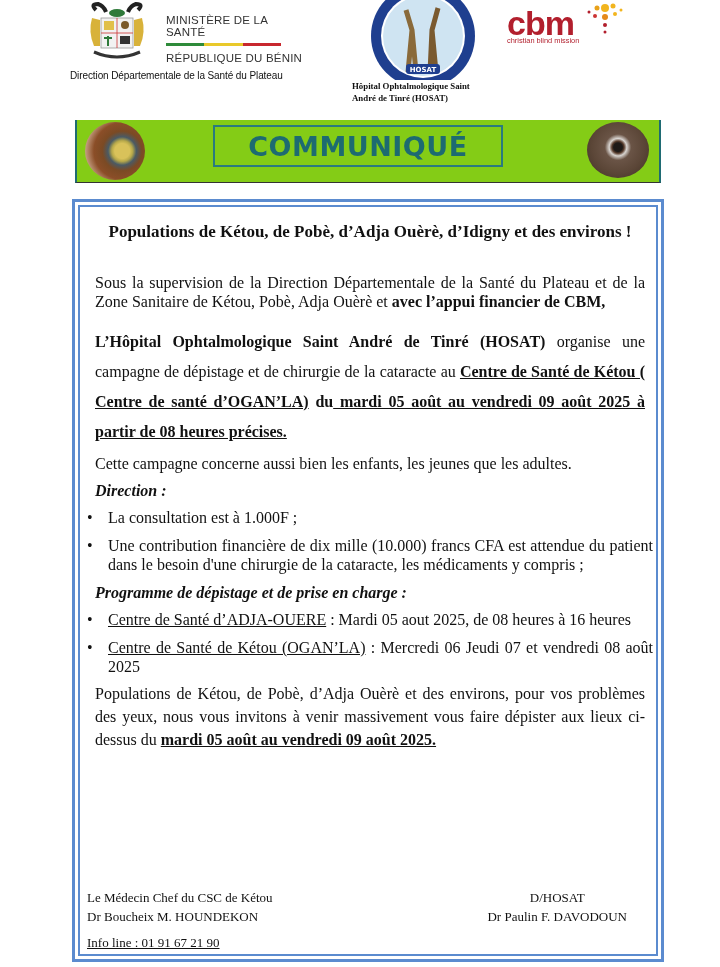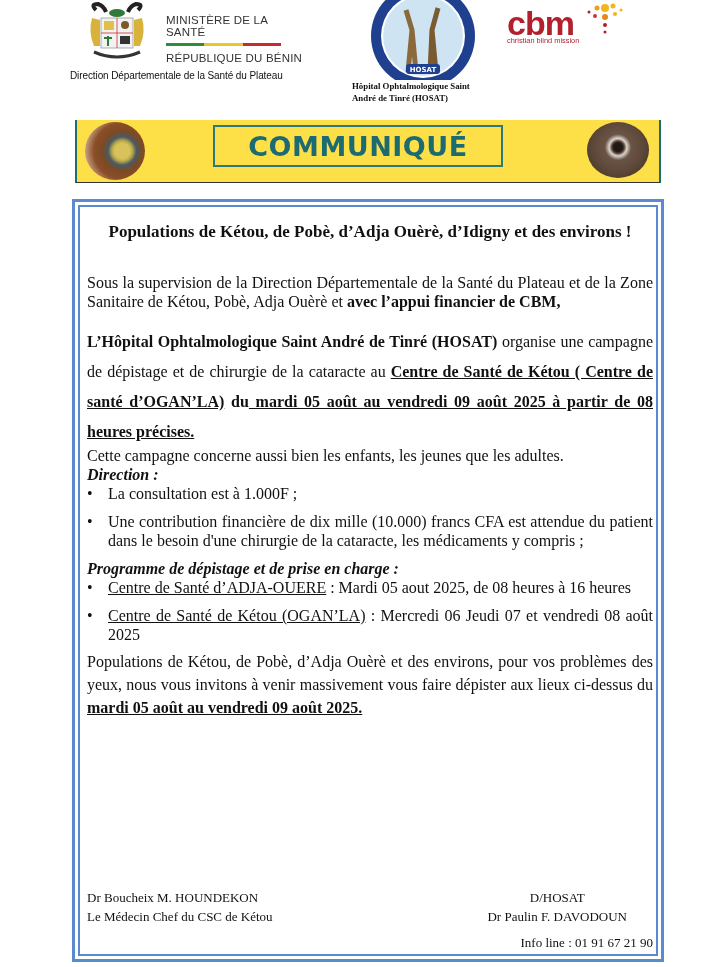--- a/index.html
+++ b/index.html
@@ -16,50 +16,50 @@
 
   .hosat-logo { position:absolute; left:368px; top:0; width:110px; height:80px; }
   .hosat-caption { position:absolute; left:352px; top:80px; font-family:"Liberation Serif", serif; font-weight:bold; font-size:8.8px; line-height:12px; color:#111; }
 
   .cbm { position:absolute; left:505px; top:2px; width:120px; height:60px; }
   .cbm-word { position:absolute; left:2px; top:2px; font-family:"Liberation Sans", sans-serif; font-weight:bold; font-size:34px; color:#b21f2d; letter-spacing:-1px; }
   .cbm-sub { position:absolute; left:2px; top:34px; font-family:Liberation Sans, sans-serif; font-size:7.4px; color:#b21f2d; white-space:nowrap; }
   .cbm-dots { position:absolute; left:80px; top:0; width:40px; height:36px; }
 
   
-  .banner { position:absolute; left:75px; top:120px; width:582px; height:62px; border-left:2px solid #1f6b73; border-right:2px solid #1f6b73; border-bottom:1.5px solid #333; background:#fde047; }
+  .banner { position:absolute; left:75px; top:120px; width:582px; height:62px; border-left:2px solid #1f6b73; border-right:2px solid #1f6b73; border-bottom:1.5px solid #333; background:#84cc16; }
   .eye-left { position:absolute; left:8px; top:2px; width:60px; height:58px; border-radius:50%; background:radial-gradient(circle at 62% 50%, #d9c25a 0 16%, #b6a84a 22%, #4a5a64 30%, #7b4a24 42%, #8b4e28 60%, #c9a58a 80%, #e8dcd2 100%); }
   .eye-right { position:absolute; right:10px; top:2px; width:62px; height:56px; border-radius:50%; background:radial-gradient(ellipse at 50% 45%, #1e1a18 0 10%, #5a3e2e 14%, #d8d4d0 20%, #6a5446 30%, #5b4637 60%, #3e2e24 100%); }
   .comm-box { position:absolute; left:136px; top:5px; width:286px; height:38px; border:2px solid #2a7a80; display:flex; align-items:center; justify-content:center; }
   .comm-text { font-family:"DejaVu Sans", sans-serif; font-weight:bold; font-size:27px; color:#1d6b71; letter-spacing:0.5px; }
 
   
   .frame { position:absolute; left:72px; top:199px; width:592px; height:763px; border:3px solid #5b8bcf; box-sizing:border-box; }
   .frame-inner { position:absolute; left:3px; top:3px; right:3px; bottom:3px; border:2px solid #5b8bcf; }
 
   .content { position:absolute; left:87px; top:208px; width:566px; font-size:16px; line-height:19px; color:#111; }
   .title { text-align:center; font-weight:bold; font-size:17px; line-height:23px; margin:0 0 18px 0; padding:12px 20px; }
-  .p { text-align:justify; margin:0; }
+  .p { text-align:justify; margin:8px; }
   .b { font-weight:bold; }
   .u { text-decoration:underline; }
   .bu { font-weight:bold; text-decoration:underline; }
   .i { font-style:italic; font-weight:bold; }
 
   .p1 { margin-bottom:16px; }
   .p2 { line-height:30px; margin-bottom:-1px; }
   ul.list { list-style:none; margin:0; padding:0; }
   ul.list li { position:relative; padding-left:21px; text-align:justify; }
   ul.list li::before { content:"•"; position:absolute; left:0; top:0; }
   .gap8 { margin-top:9px; }
   .gap6 { margin-top:6px; }
 
   .signs { position:absolute; left:87px; top:888px; width:560px; font-size:13px; line-height:19px; }
   .sign-left { position:absolute; left:0; top:0; }
   .sign-right { position:absolute; right:20px; top:0; text-align:center; }
-  .infoline { position:absolute; left:0; top:45px; width:566px; text-align:right; font-size:13px; }
+  .infoline { position:absolute; left:0; top:45px; width:566px; text-align:left; text-decoration:underline; font-size:13px; }
 </style>
 </head>
 <body>
 
 <div class="ministry">
   <svg class="coat" viewBox="0 0 62 62">
     <path d="M10 8 Q4 2 12 2 Q18 4 20 10" fill="none" stroke="#222" stroke-width="4"></path>
     <path d="M52 8 Q58 2 50 2 Q44 4 42 10" fill="none" stroke="#222" stroke-width="4"></path>
     <ellipse cx="31" cy="11" rx="8" ry="4" fill="#2f7a3a"></ellipse>
     <path d="M6 16 Q2 30 8 44 L14 44 L14 18 Z" fill="#d8b23a"></path>
@@ -146,21 +146,21 @@
   <ul class="list">
     <li><span class="u">Centre de Santé d’ADJA-OUERE</span><span> : Mardi 05 aout 2025, de 08 heures à 16 heures</span></li>
     <li class="gap8"><span class="u">Centre de Santé de Kétou (OGAN’LA)</span><span> : Mercredi 06 Jeudi 07 et vendredi 08 août 2025</span></li>
   </ul>
 
   <p class="p gap6" style="line-height:23px;"><span>Populations de Kétou, de Pobè, d’Adja Ouèrè et des environs, pour vos problèmes des yeux, nous vous invitons à venir massivement vous faire dépister aux lieux ci-dessus du </span><span class="bu">mardi 05 août au vendredi 09 août 2025.</span></p>
 </div>
 
 <div class="signs">
   <div class="sign-left">
+    <div>Le Médecin Chef du CSC de Kétou</div>
     <div>Dr Boucheix M. HOUNDEKON</div>
-    <div>Le Médecin Chef du CSC de Kétou</div>
   </div>
   <div class="sign-right">
     <div>D/HOSAT</div>
     <div>Dr Paulin F. DAVODOUN</div>
   </div>
   <div class="infoline">Info line : 01 91 67 21 90</div>
 </div>
 
 </body></html>

